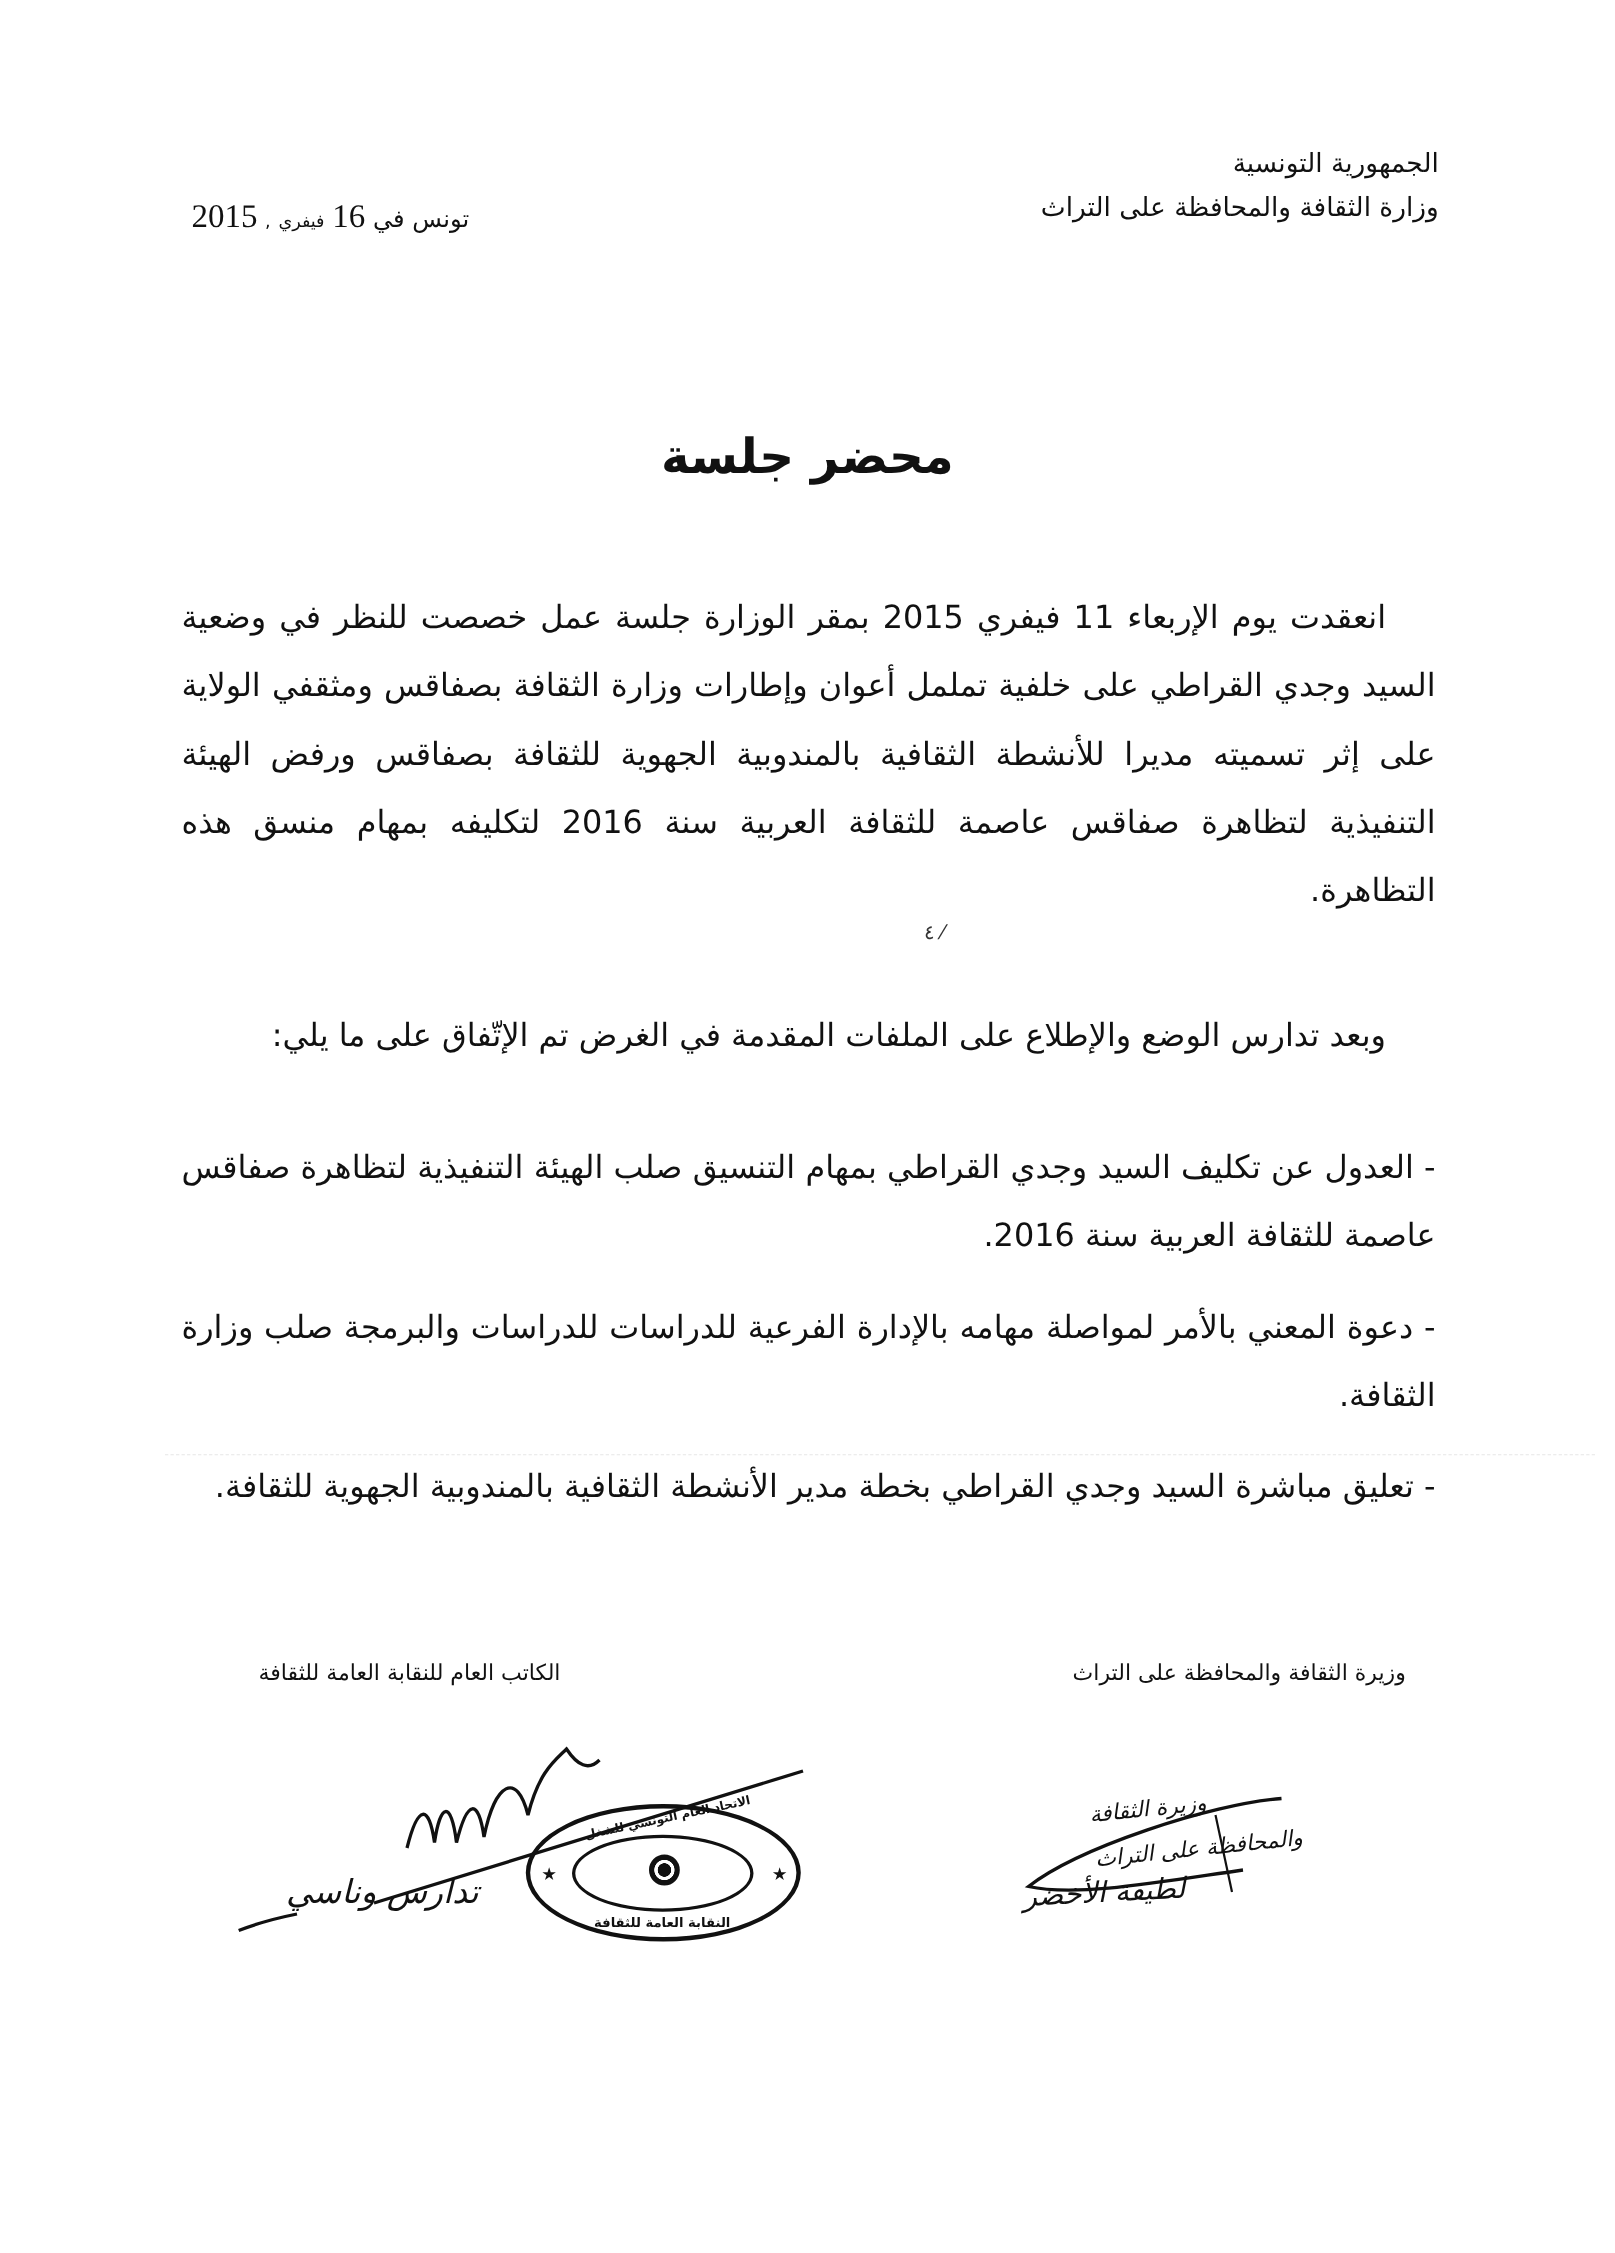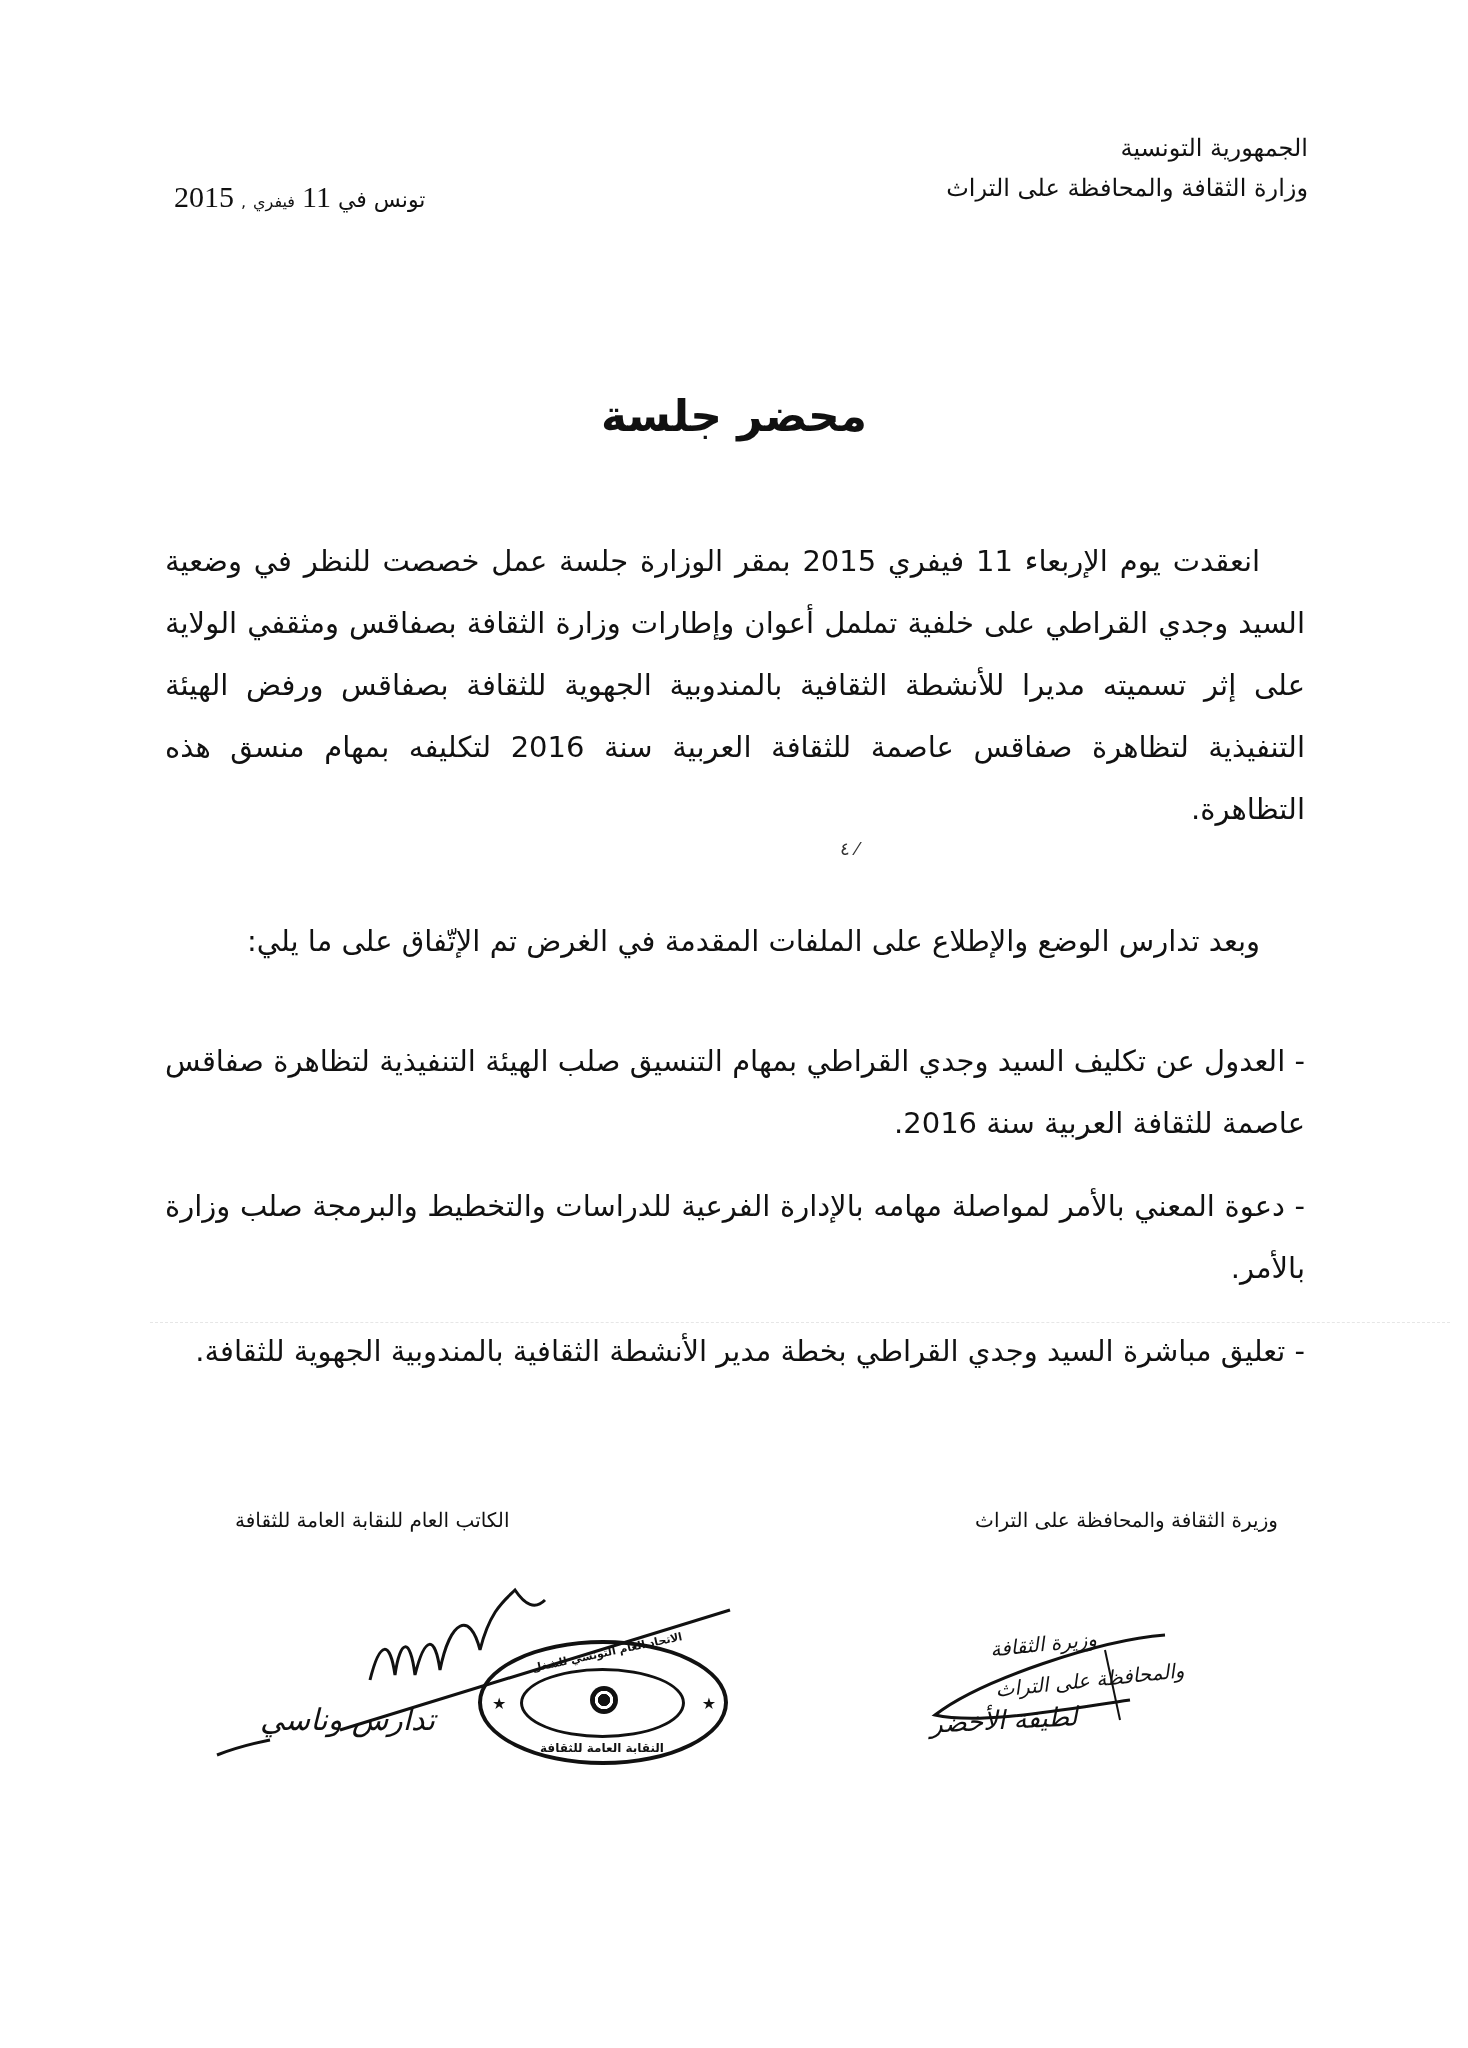--- a/index.html
+++ b/index.html
@@ -201,36 +201,36 @@
 
 <div class="page">
 
   <div class="header-right">
     <div class="header-line">الجمهورية التونسية</div>
     <div class="header-line">وزارة الثقافة والمحافظة على التراث</div>
   </div>
 
   <div class="header-left">
     <span>تونس في</span>
-    <span class="num">11</span>
+    <span class="num">16</span>
     <span class="small">فيفري</span>
     <span class="small">,</span>
     <span class="num">2015</span>
   </div>
 
   <div class="doc-title">محضر جلسة</div>
 
   <div class="body-block para1">انعقدت يوم الإربعاء 11 فيفري 2015 بمقر الوزارة جلسة عمل خصصت للنظر في وضعية السيد وجدي القراطي على خلفية تململ أعوان وإطارات وزارة الثقافة بصفاقس ومثقفي الولاية على إثر تسميته مديرا للأنشطة الثقافية بالمندوبية الجهوية للثقافة بصفاقس ورفض الهيئة التنفيذية لتظاهرة صفاقس عاصمة للثقافة العربية سنة 2016 لتكليفه بمهام منسق هذه التظاهرة.</div>
 
   <div class="scan-mark">٤ ⁄</div>
 
   <div class="body-block para2 line-nowrap">وبعد تدارس الوضع والإطلاع على الملفات المقدمة في الغرض تم الإتّفاق على ما يلي:</div>
 
   <div class="body-block item1">- العدول عن تكليف السيد وجدي القراطي بمهام التنسيق صلب الهيئة التنفيذية لتظاهرة صفاقس عاصمة للثقافة العربية سنة 2016.</div>
-  <div class="body-block item2">- دعوة المعني بالأمر لمواصلة مهامه بالإدارة الفرعية للدراسات والتخطيط والبرمجة صلب وزارة بالأمر.</div>
+  <div class="body-block item2">- دعوة المعني بالأمر لمواصلة مهامه بالإدارة الفرعية للدراسات للدراسات والبرمجة صلب وزارة الثقافة.</div>
   <div class="scan-line"></div>
   <div class="body-block item3">- تعليق مباشرة السيد وجدي القراطي بخطة مدير الأنشطة الثقافية بالمندوبية الجهوية للثقافة.</div>
 
   <div class="sig-label right">وزيرة الثقافة والمحافظة على التراث</div>
   <div class="sig-label left">الكاتب العام للنقابة العامة للثقافة</div>
 
   <svg class="signature-svg" style="left:330px;top:1580px;" width="420" height="180" viewBox="0 0 420 180">
     <path d="M10 150 L400 30" stroke="#111" stroke-width="3" fill="none"></path>
     <path d="M40 100 C50 60, 60 60, 65 95 C70 60, 80 55, 85 95 C95 55, 105 55, 110 90 C120 40, 140 30, 150 70 C160 30, 175 20, 185 10 C195 25, 205 30, 215 20" stroke="#111" stroke-width="3" fill="none"></path>
   </svg>

